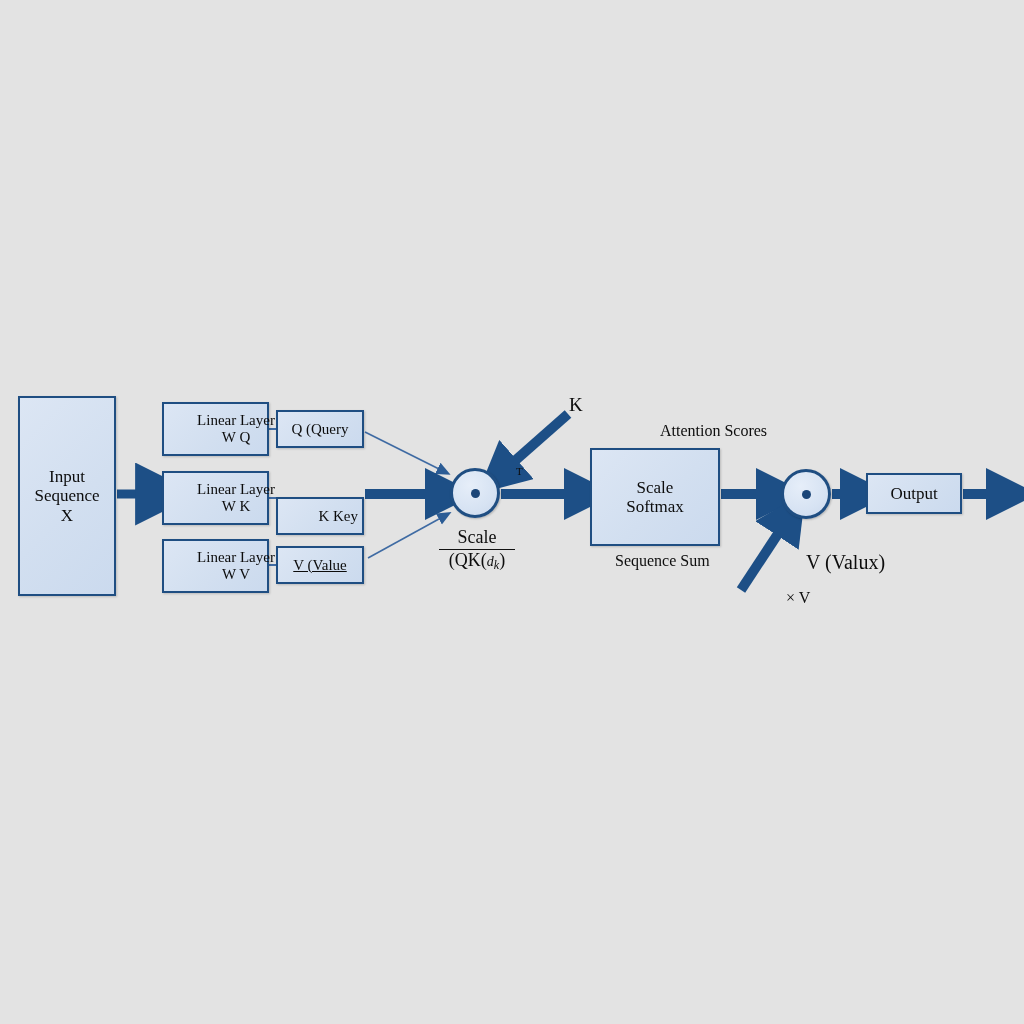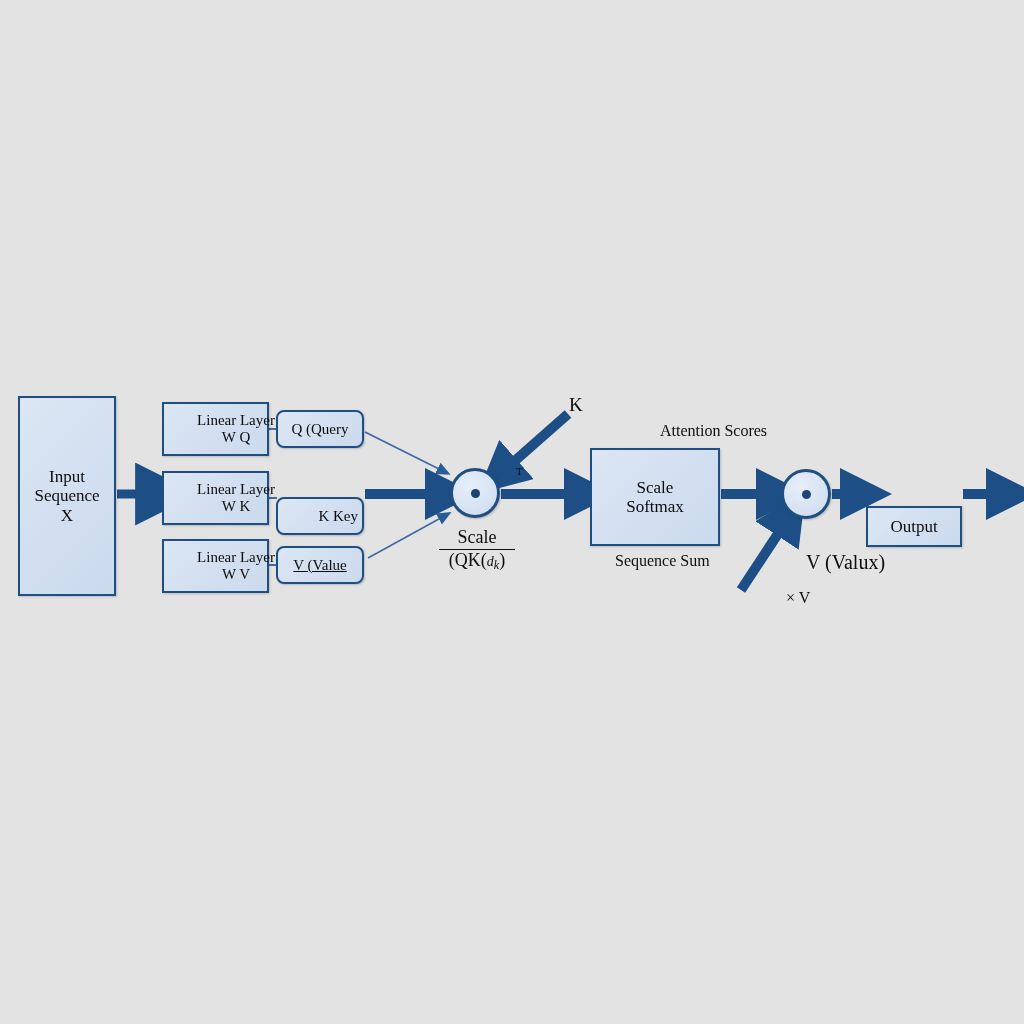--- a/index.html
+++ b/index.html
@@ -49,27 +49,27 @@
     padding: 0 4px;
   }
   .node-box .lines span { display: block; white-space: nowrap; }
 
   #input-sequence { left: 18px; top: 396px; width: 98px; height: 200px; font-size: 17px; }
   .linear-box { width: 107px; height: 54px; font-size: 15px; left: 162px; padding-left: 41px; }
   #linear-q { top: 402px; }
   #linear-k { top: 471px; }
   #linear-v { top: 539px; }
 
-  .qkv-box { width: 88px; height: 38px; font-size: 15px; left: 276px; border-radius: 8px; }
+  .qkv-box { width: 88px; height: 38px; font-size: 15px; left: 276px; }
   #qkv-q { top: 410px; }
   #qkv-k { top: 497px; justify-content: flex-end; }
   #qkv-v { top: 546px; text-decoration: underline; }
 
   #softmax-box { left: 590px; top: 448px; width: 130px; height: 98px; font-size: 17px; }
-  #output-box { left: 866px; top: 473px; width: 96px; height: 41px; font-size: 17px; margin-top: 33px; }
+  #output-box { left: 866px; top: 473px; width: 96px; height: 41px; font-size: 17px; }
 
   
   .op-circle {
     position: absolute;
     box-sizing: border-box;
     border: 3px solid #1f4e82;
     border-radius: 50%;
     background: radial-gradient(circle at 38% 32%, #e6eef9 0%, #d7e3f3 60%, #cbd9ed 100%);
     box-shadow: 1px 1px 2px rgba(0,0,0,0.2);
     z-index: 4;

